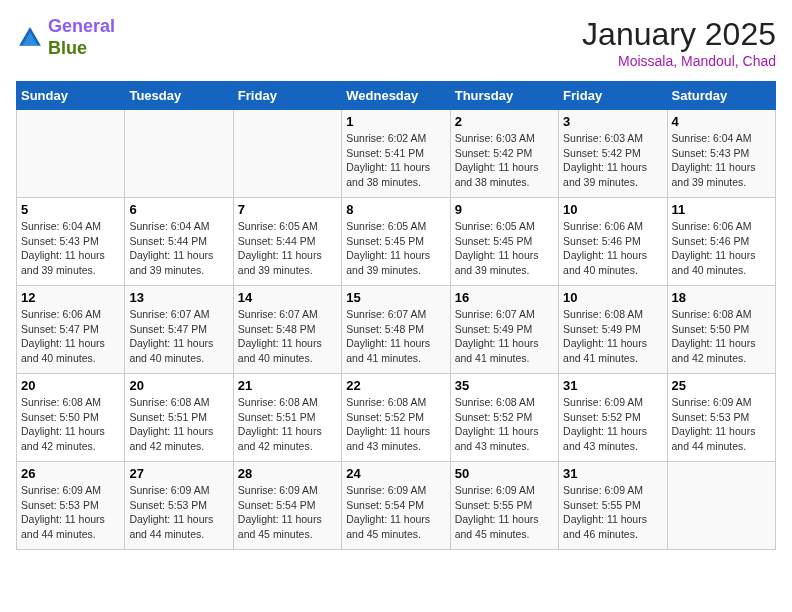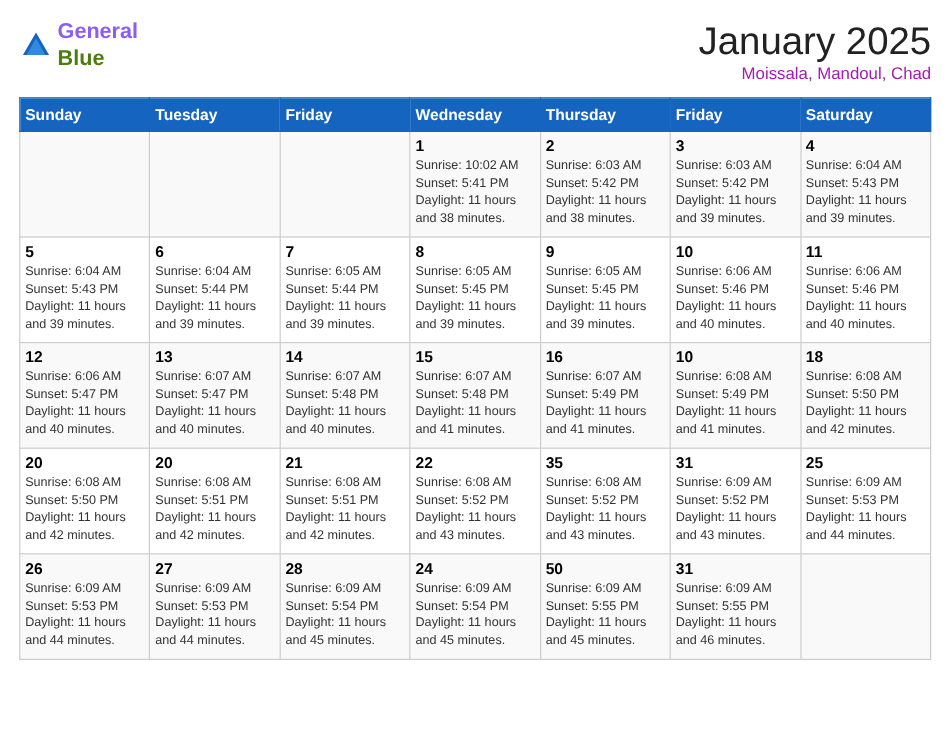--- a/index.html
+++ b/index.html
@@ -111,21 +111,21 @@
         <th>Saturday</th>
       </tr>
   </thead>
   <tbody id="calendar-body">
   <tr>
         <td></td>
         <td></td>
         <td></td>
         <td>
           <span class="day-num">1</span>
-          <div class="day-info" style="white-space: pre-line;">Sunrise: 10:02 AM
+          <div class="day-info" style="white-space: pre-line;">Sunrise: 6:02 AM
 Sunset: 5:41 PM
 Daylight: 11 hours
 and 38 minutes.</div>
         </td>
         <td>
           <span class="day-num">2</span>
           <div class="day-info" style="white-space: pre-line;">Sunrise: 6:03 AM
 Sunset: 5:42 PM
 Daylight: 11 hours
 and 38 minutes.</div>

